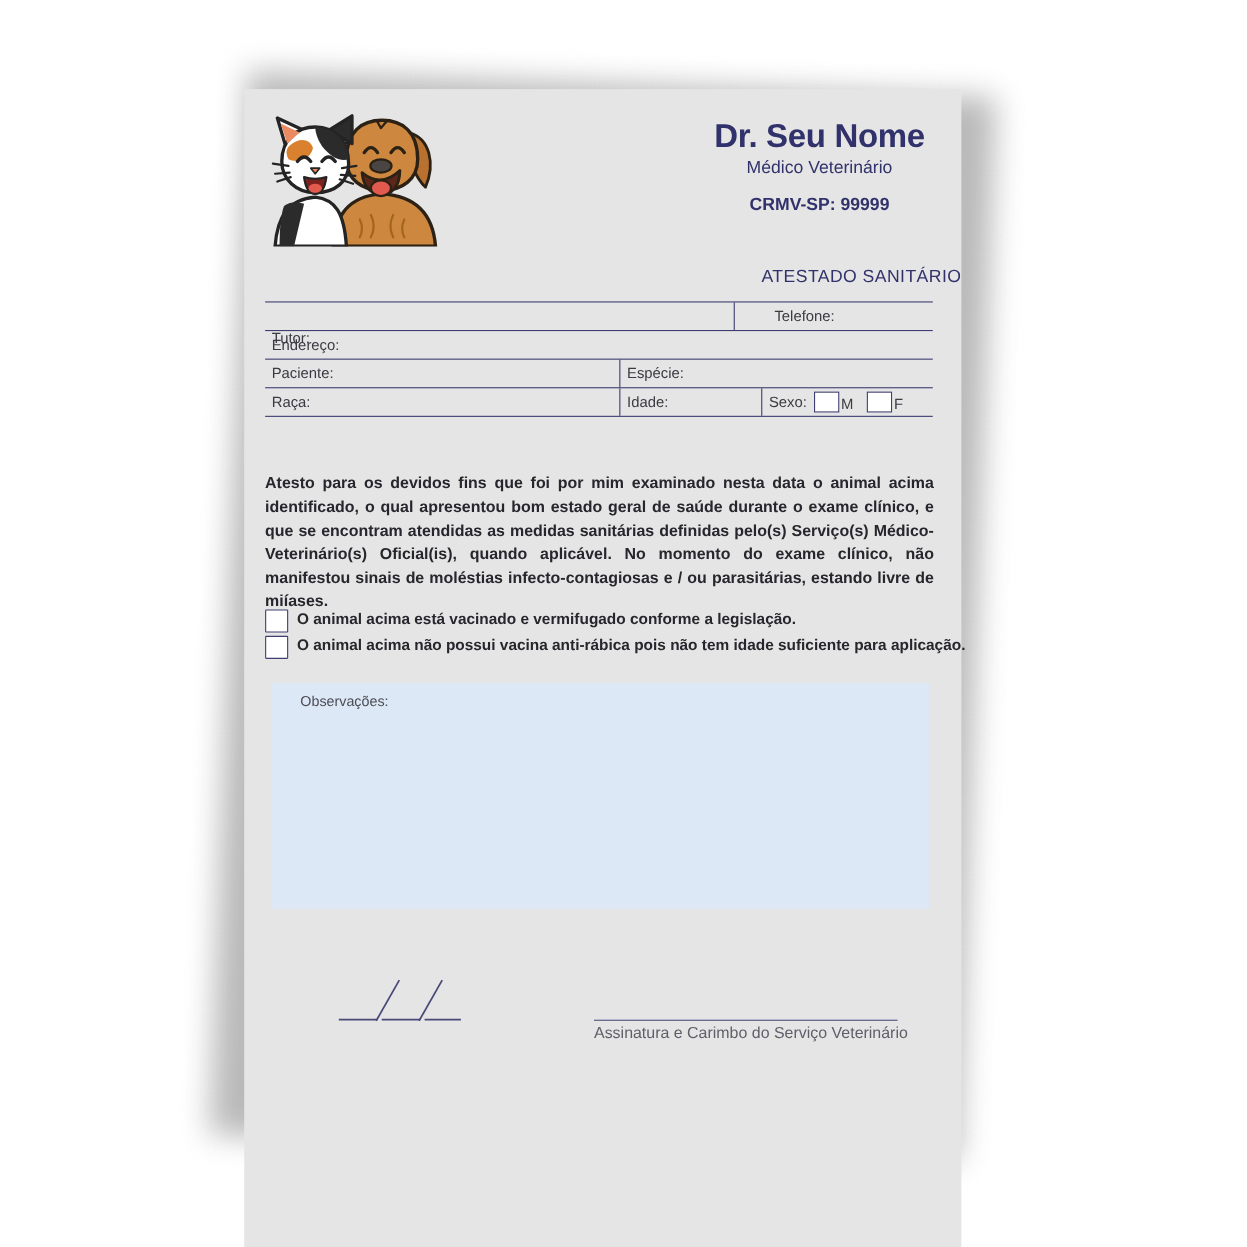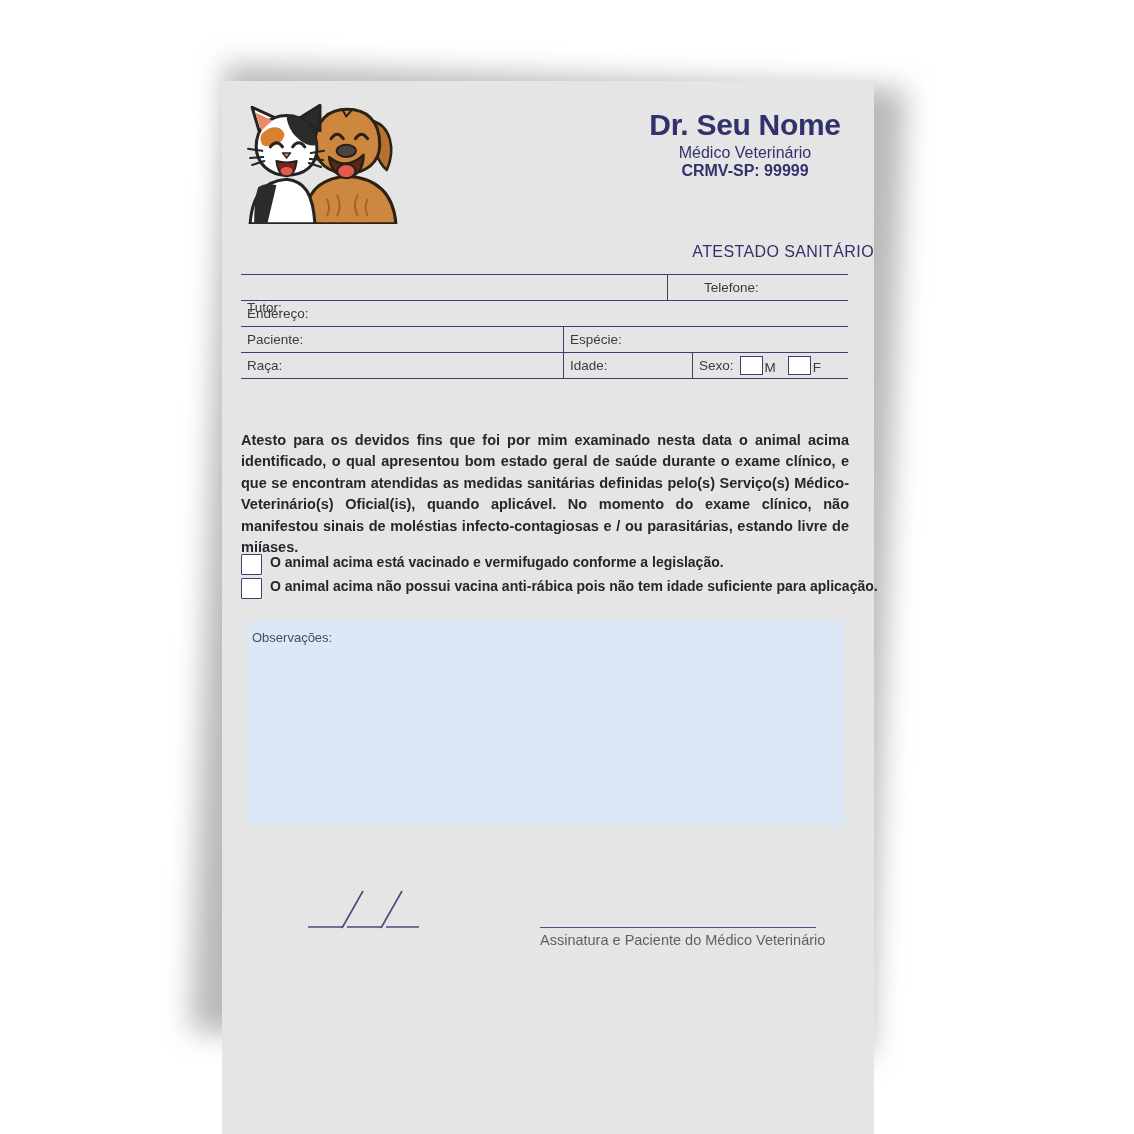--- a/index.html
+++ b/index.html
@@ -30,21 +30,21 @@
   }
 
   
   .logo { position: absolute; left: 20px; top: 19px; width: 160px; height: 124px; }
   .vet-id {
     position: absolute; right: 9px; top: 28px; width: 240px;
     text-align: center; color: #31316b;
   }
   .vet-name { font-size: 30px; font-weight: 700; letter-spacing: -0.3px; line-height: 1.05; }
   .vet-prof { font-size: 16px; font-weight: 400; margin-top: 3px; }
-  .vet-crmv { font-size: 16px; font-weight: 700; margin-top: 0; }
+  .vet-crmv { font-size: 16px; font-weight: 700; margin-top: 16px; }
 
   .doc-title {
     position: absolute; left: 0; right: 0; top: 162px;
     text-align: right;
     font-size: 16px; font-weight: 400; letter-spacing: 0.4px;
     color: #31316b;
   }
 
   
   .fields {
@@ -80,21 +80,21 @@
   .checkrow { display: flex; align-items: flex-start; height: 22px; margin-bottom: 2px; }
   .cbx {
     flex: 0 0 auto; width: 21px; height: 21px; background: #fff;
     border: 1.7px solid #3e3e70; border-radius: 1px; margin-right: 8px;
   }
   .cbx-label { font-size: 14px; font-weight: 600; color: #26262c; white-space: nowrap; }
 
   
   .obs {
     position: absolute; left: 25px; top: 540px; width: 598px; height: 205px;
-    background: #dce8f5; padding: 9px 5px;
+    background: #dce8f5; padding: 9px 26px;
   }
   .obs-label { font-size: 13px; color: #4c4c56; }
 
   
   .datefield { position: absolute; left: 84px; top: 804px; }
   .sig {
     position: absolute; left: 318px; top: 846px; width: 276px;
     border-top: 1.4px solid #50507e; text-align: center;
   }
   .sig-caption { margin-top: 4px; font-size: 14.5px; color: #5f5f69; white-space: nowrap; }
@@ -209,17 +209,17 @@
       <g stroke="#4a4a78" stroke-width="1.6" fill="none">
         <path d="M2 42 H37"></path>
         <path d="M41 42 H76"></path>
         <path d="M80 42 H113"></path>
         <path d="M36 43 L57 6"></path>
         <path d="M75 43 L96 6"></path>
       </g>
     </svg>
 
     <div class="sig">
-      <div class="sig-caption">Assinatura e Paciente do Médico Veterinário</div>
+      <div class="sig-caption">Assinatura e Carimbo do Serviço Veterinário</div>
     </div>
 
   </div>
 </div>
 
 </body></html>

